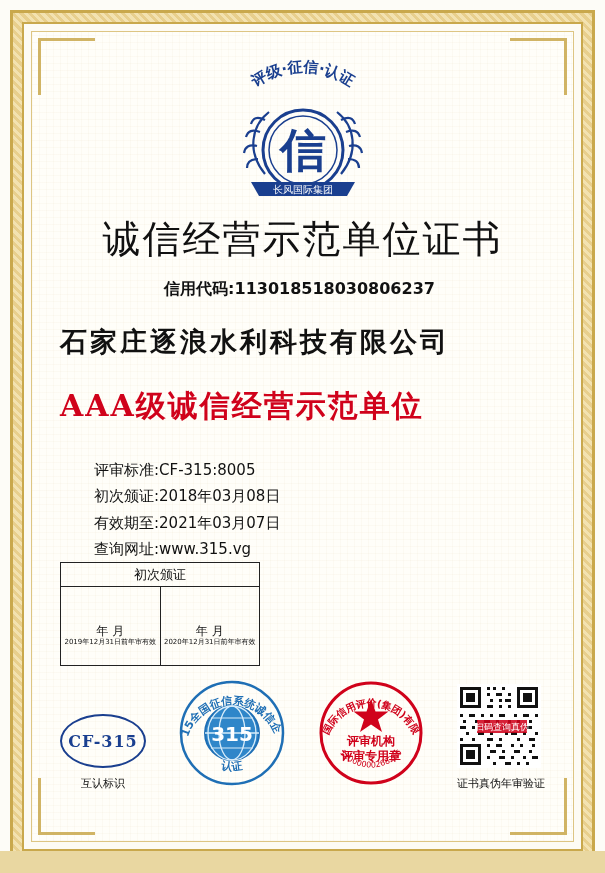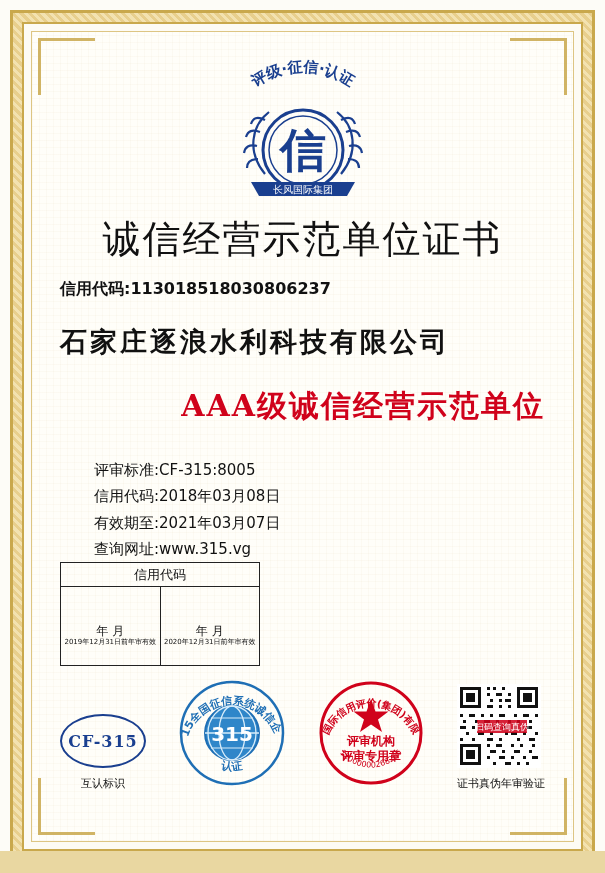--- a/index.html
+++ b/index.html
@@ -104,42 +104,42 @@
     font-family: "DejaVu Sans", sans-serif;
     font-size: 38px;
     font-weight: normal;
     letter-spacing: 2px;
     color: #111;
   }
 
   
   .credit-line {
     margin-top: 14px;
-    text-align: left;
+    text-align: center;
     padding-right: 6px;
     font-family: "DejaVu Sans", sans-serif;
     font-size: 16px;
     font-weight: bold;
     color: #111;
   }
 
   
   .company {
     margin-top: 24px;
     font-family: "DejaVu Sans", sans-serif;
     font-size: 27px;
     font-weight: bold;
     letter-spacing: 3px;
     color: #111;
   }
 
   
   .award {
     margin-top: 26px;
-    text-align: right;
+    text-align: left;
     font-family: "DejaVu Serif", serif;
     font-size: 30px;
     font-weight: bold;
     letter-spacing: 2px;
     color: #d0021b;
   }
 
   
   .mid-row {
     margin-top: 30px;
@@ -318,27 +318,27 @@
         <span>信用代码:</span><span>113018518030806237</span>
       </div>
 
       <div class="company">石家庄逐浪水利科技有限公司</div>
 
       <div class="award">AAA级诚信经营示范单位</div>
 
       <div class="mid-row">
         <div class="details">
           <div>评审标准:CF-315:8005</div>
-          <div>信用代码:2018年03月08日</div>
+          <div>初次颁证:2018年03月08日</div>
           <div>有效期至:2021年03月07日</div>
           <div>查询网址:www.315.vg</div>
         </div>
 
         <div class="annual-box">
-          <div class="annual-title">信用代码</div>
+          <div class="annual-title">初次颁证</div>
           <div class="annual-cells">
             <div class="annual-cell">
               <div class="ym">年  月</div>
               <div class="note">2019年12月31日前年审有效</div>
             </div>
             <div class="annual-cell">
               <div class="ym">年  月</div>
               <div class="note">2020年12月31日前年审有效</div>
             </div>
           </div>

